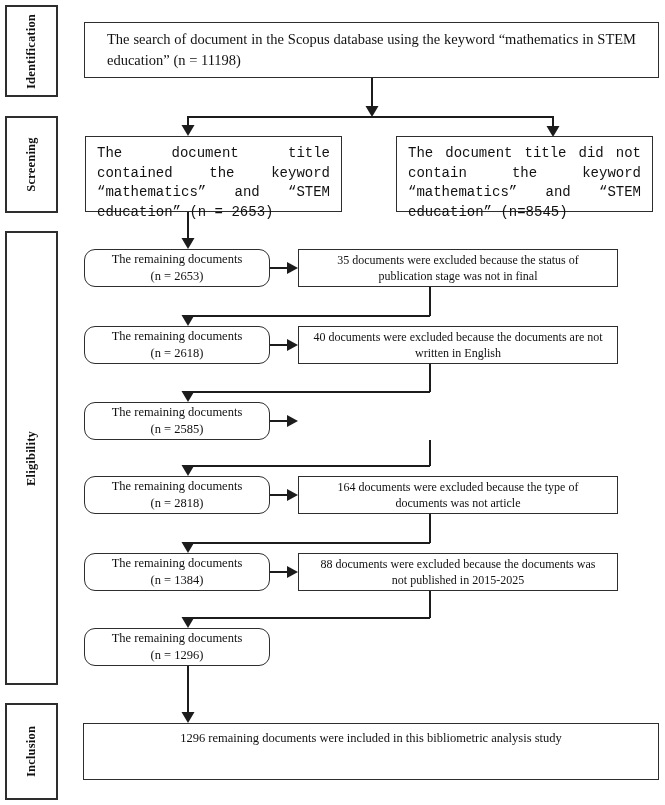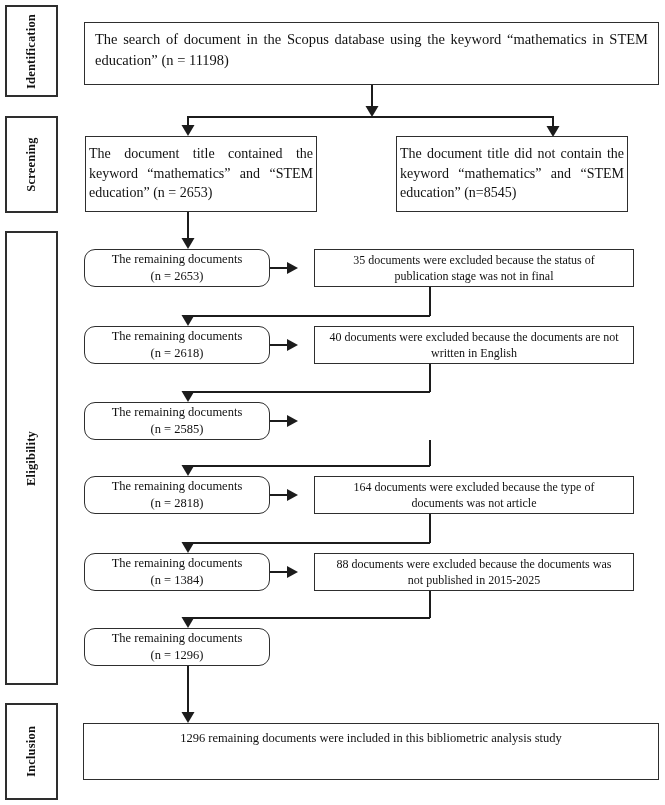--- a/index.html
+++ b/index.html
@@ -5,29 +5,29 @@
   html,body{margin:0;padding:0;background:#ffffff;}
   .canvas{position:relative;width:665px;height:805px;background:#ffffff;overflow:hidden;
           font-family:"Liberation Serif","DejaVu Serif",serif;color:#111111;}
   .box{position:absolute;box-sizing:border-box;border:1.5px solid #2e2e2e;background:#ffffff;}
   .stage{border-width:2px;display:flex;align-items:center;justify-content:center;}
   .stage span{transform:rotate(-90deg);white-space:nowrap;font-weight:bold;font-size:12.5px;letter-spacing:.2px;}
   .stage-ident{left:5px;top:5px;width:53px;height:92px;}
   .stage-screen{left:5px;top:116px;width:53px;height:97px;}
   .stage-elig{left:5px;top:231px;width:53px;height:454px;}
   .stage-incl{left:5px;top:703px;width:53px;height:97px;}
-  .search-box{left:84px;top:22px;width:575px;height:63px;padding:6px 10px;
+  .search-box{left:84px;top:22px;width:575px;height:56px;padding:6px 22px;
               font-size:14.5px;line-height:1.45;text-align:justify;text-align-last:left;}
-  .screen-box{width:232px;height:76px;padding:7px 3px;font-size:14px;line-height:1.4;
-              text-align:justify;text-align-last:left;}
+  .screen-box{width:257px;height:76px;padding:7px 11px;font-size:14px;line-height:1.4;
+              text-align:justify;text-align-last:left;font-family:Liberation Mono, monospace;}
   .screen-left{left:85px;top:136px;}
   .screen-right{left:396px;top:136px;}
   .remaining{left:84px;width:186px;height:38px;display:flex;flex-direction:column;
              align-items:center;justify-content:center;font-size:12.5px;line-height:1.35;text-align:center;border-radius:11px;}
-  .excluded{left:314px;width:320px;height:38px;display:flex;align-items:center;justify-content:center;
+  .excluded{left:298px;width:320px;height:38px;display:flex;align-items:center;justify-content:center;
             font-size:12px;line-height:1.35;text-align:center;padding:11px 13px;}
   .r1{top:249px}.r2{top:326px}.r3{top:402px}.r4{top:476px}.r5{top:553px}.r6{top:628px}
   .include-box{left:83px;top:723px;width:576px;height:57px;font-size:12.5px;
                text-align:center;padding-top:7px;}
   svg.flow{position:absolute;left:0;top:0;pointer-events:none;}
   svg.flow line{stroke:#1c1c1c;stroke-width:2;}
   svg.flow polygon{fill:#1c1c1c;}
 </style>
 </head>
 <body>

